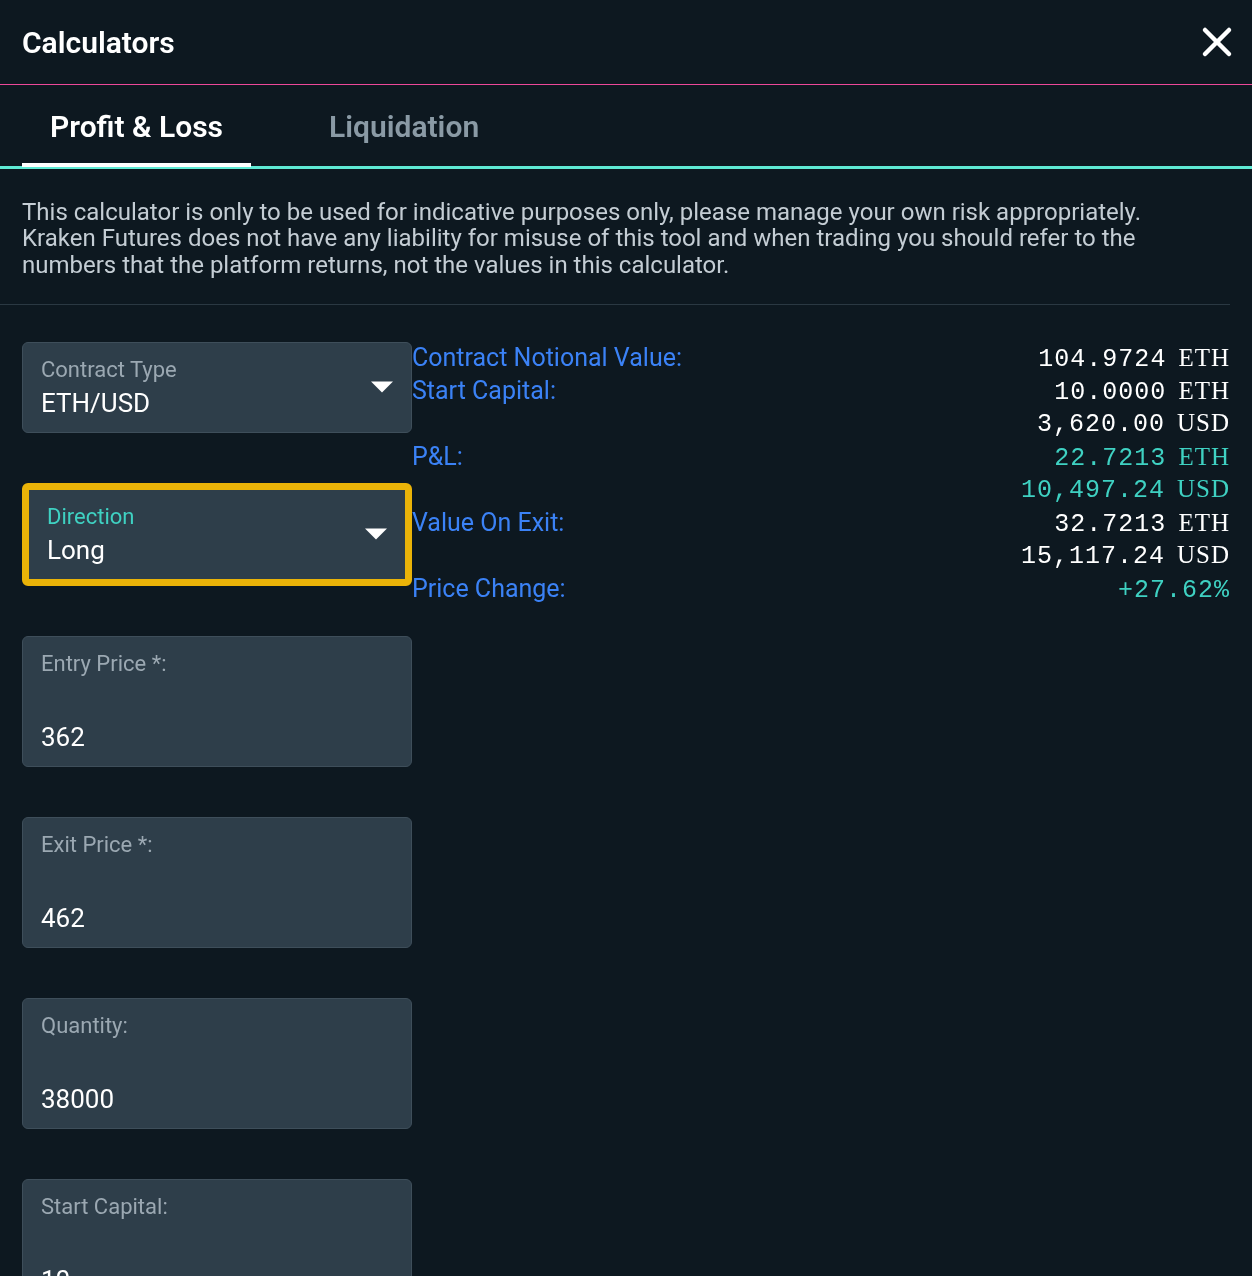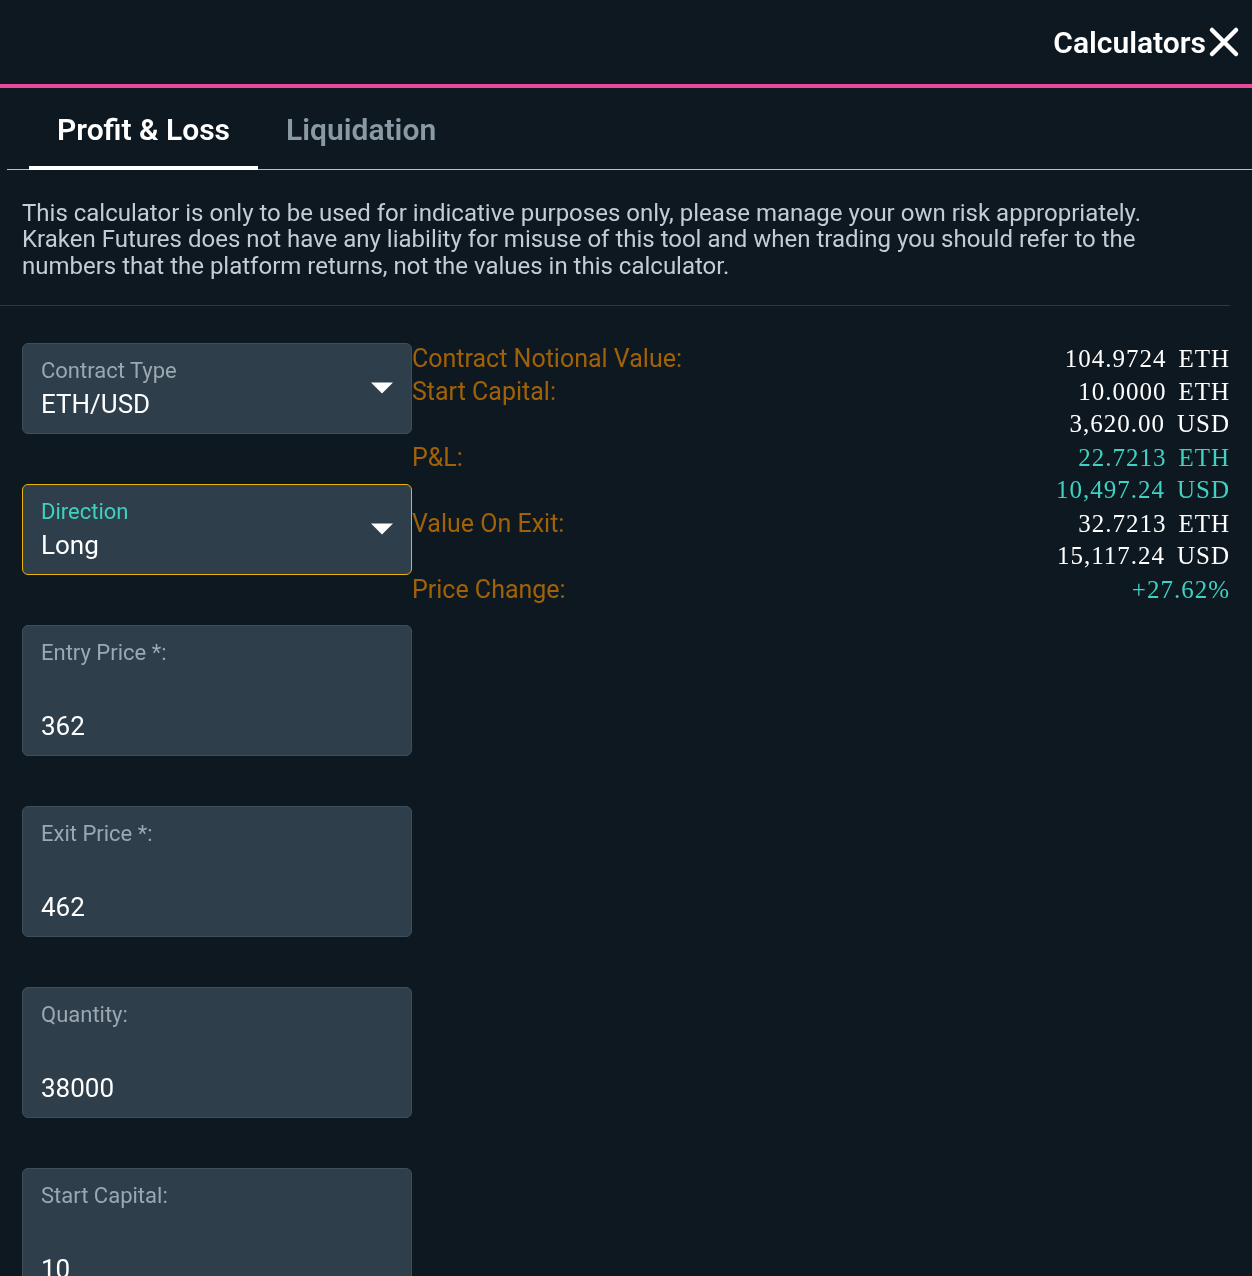--- a/index.html
+++ b/index.html
@@ -10,45 +10,45 @@
     body {
       background: #0d1820;
       color: #e8eaed;
       font-family: -apple-system, BlinkMacSystemFont, 'Segoe UI', Roboto, Helvetica, Arial, sans-serif;
       width: 1252px;
       height: 1276px;
       overflow: hidden;
     }
     .header {
       display: flex;
-      justify-content: flex-end;
+      justify-content: space-between;
       align-items: center;
-      padding: 24px 10px 24px 22px;
-      border-bottom: 4px solid #ec4899;
+      padding: 24px 17px 24px 22px;
+      border-bottom: 1px solid #ec4899;
     }
     .title {
       font-size: 30px;
       font-weight: 600;
       color: #ffffff;
     }
     .close-icon {
       cursor: pointer;
       display: flex;
       align-items: center;
       justify-content: center;
     }
     .close-icon svg {
       width: 36px;
       height: 36px;
     }
     .tabs {
       display: flex;
       padding: 0 22px;
-      border-bottom: 1px solid #5eead4;
-      margin-left: 7px;
+      border-bottom: 3px solid #5eead4;
+      gap: 50px;
     }
     .tab {
       padding: 24px 28px 22px 28px;
       font-size: 30px;
       font-weight: 600;
       color: #8a9aa5;
       cursor: pointer;
       position: relative;
     }
     .tab.active {
@@ -82,21 +82,21 @@
       gap: 50px;
     }
     .field {
       background: #2e3e4a;
       border: 1px solid #3e4e5a;
       border-radius: 6px;
       padding: 14px 18px 14px 18px;
       position: relative;
     }
     .field.active-select {
-      border: 1px solid #eab308;
+      border: 7px solid #eab308;
     }
     .field-label {
       font-size: 22px;
       color: #9ba8b2;
       margin-bottom: 6px;
     }
     .field.active-select .field-label {
       color: #3fd1c2;
     }
     .field-value {
@@ -120,32 +120,32 @@
       font-size: 25px;
     }
     .result-row {
       display: flex;
       justify-content: space-between;
       align-items: baseline;
       min-height: 33px;
       padding: 1px 0;
     }
     .result-label {
-      color: #a16207;
+      color: #3b82f6;
     }
     .result-values {
       display: flex;
       gap: 12px;
       align-items: baseline;
     }
     .result-value {
       color: #ffffff;
       font-variant-numeric: tabular-nums;
       text-align: right;
-      font-family: Liberation Serif, serif;
+      font-family: Liberation Mono, monospace;
       letter-spacing: 1px;
     }
     .result-unit {
       color: #ffffff;
       font-family: Liberation Serif, serif;
       letter-spacing: 1px;
       min-width: 48px;
       text-align: left;
     }
     .green {

